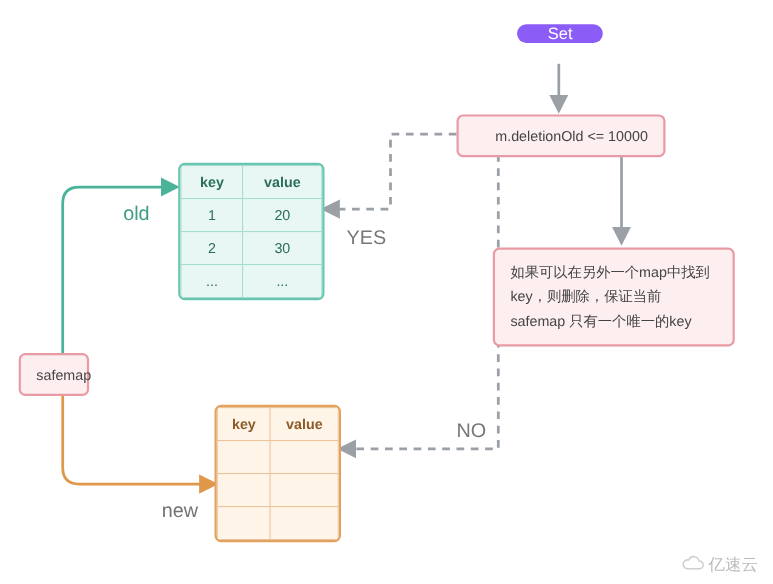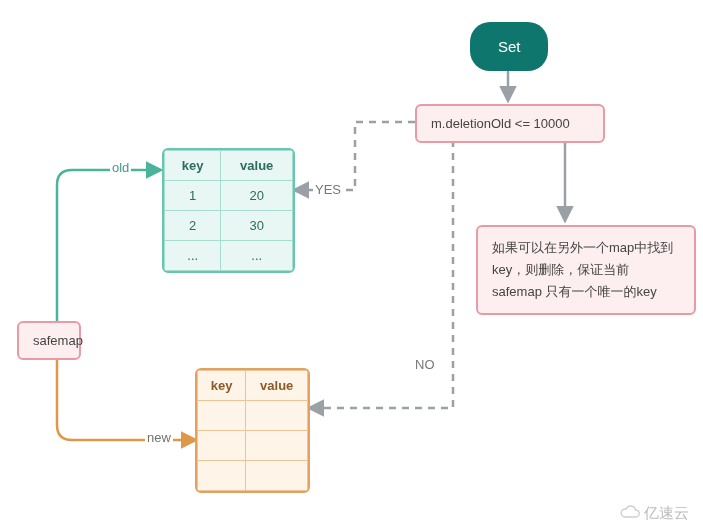--- a/index.html
+++ b/index.html
@@ -12,37 +12,37 @@
     overflow: hidden;
   }
   svg.connectors {
     position: absolute;
     top: 0; left: 0;
     width: 703px; height: 531px;
     pointer-events: none;
   }
   .pill {
     position: absolute;
-    background: #0f766e;
+    background: #8b5cf6;
     color: #fff;
     border-radius: 20px;
-    padding: 16px 28px;
+    padding: 0 28px;
     font-size: 15px;
     font-weight: 500;
     text-align: left;
   }
   .box {
     position: absolute;
     background: #fdeef0;
     border: 2px solid #e89aa5;
     border-radius: 6px;
     padding: 10px 14px;
     font-size: 13px;
     color: #444;
-    text-align: left;
+    text-align: right;
   }
   .table-box {
     position: absolute;
     border-radius: 6px;
     overflow: hidden;
     font-size: 13px;
   }
   .table-box table {
     border-collapse: collapse;
     width: 100%;
@@ -69,24 +69,25 @@
     border: 2px solid #e2a15f;
   }
   .orange-table th, .orange-table td {
     border: 1px solid #ecc49b;
     color: #8a5a28;
     min-height: 28px;
     height: 28px;
   }
   .edge-label {
     position: absolute;
-    font-size: 13px;
+    font-size: 18px;
     color: #777;
     background: #fff;
     padding: 0 2px;
+    margin-top: 24px;
   }
   .msg-box {
     text-align: left;
     line-height: 1.7;
   }
   .watermark {
     position: absolute;
     right: 14px;
     bottom: 8px;
     color: #bbb;
@@ -126,21 +127,21 @@
 </svg>
 
 <div class="pill" style="left:470px; top:22px; width:78px;">
   <span>Set</span>
 </div>
 
 <div class="box" style="left:415px; top:104px; width:190px;">
   <span>m.deletionOld &lt;= 10000</span>
 </div>
 
-<div class="box msg-box" style="left:476px; top:225px; width:220px;">
+<div class="box msg-box" style="left:448px; top:225px; width:220px;">
   <span>如果可以在另外一个map中找到 key，则删除，保证当前 safemap 只有一个唯一的key</span>
 </div>
 
 <div class="box" style="left:17px; top:321px; width:64px;">
   <span>safemap</span>
 </div>
 
 <div class="table-box green-table" style="left:162px; top:148px; width:133px;">
   <table>
     <thead>

